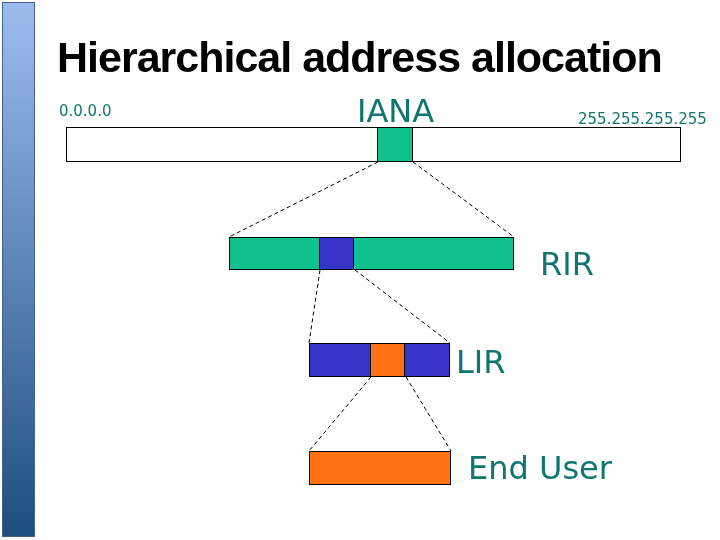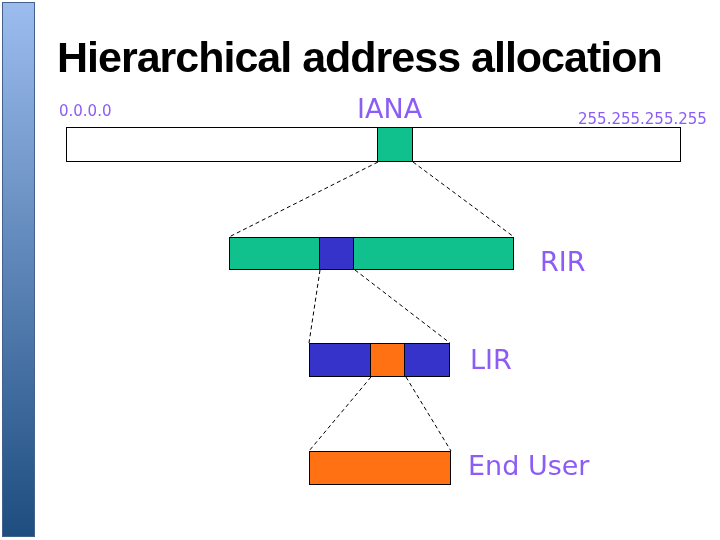--- a/index.html
+++ b/index.html
@@ -20,23 +20,23 @@
 
   
   .slide-title{
     position:absolute;left:49px;top:26px;margin:8px;
     font-family:"Liberation Sans","DejaVu Sans",sans-serif;
     font-weight:bold;font-size:43px;line-height:1.1;color:#000;
     letter-spacing:-1px;white-space:nowrap;
   }
 
   
-  .lbl{position:absolute;color:#8b5cf6;line-height:1;white-space:nowrap;}
+  .lbl{position:absolute;color:#0f766e;line-height:1;white-space:nowrap;}
   .lbl.small{font-size:15px;}
-  .lbl.big{font-size:27px;}
+  .lbl.big{font-size:32px;}
 
   
   .bar{
     position:absolute;box-sizing:border-box;border:1.5px solid #000;
   }
   .bar .seg{
     position:absolute;top:0;bottom:0;box-sizing:border-box;
     border-left:1.5px solid #000;border-right:1.5px solid #000;
   }
   .bar-top{left:66px;top:127px;width:615px;height:35px;background:#ffffff;}
@@ -49,21 +49,21 @@
 
   
   svg.connectors{position:absolute;left:0;top:0;width:720px;height:540px;pointer-events:none;}
   svg.connectors line{stroke:#000;stroke-width:1;stroke-dasharray:4 3;}
 
   
   .range-start{left:59px;top:104px;}
   .range-end{left:578px;top:112px;}
   .lbl-iana{left:357px;top:95px;}
   .lbl-rir{left:540px;top:248px;}
-  .lbl-lir{left:470px;top:346px;}
+  .lbl-lir{left:456px;top:346px;}
   .lbl-end{left:468px;top:452px;}
 </style>
 </head>
 <body>
 
 <div class="slide">
 
   <div class="accent-bar"></div>
 
   <h1 class="slide-title">Hierarchical address allocation</h1>

